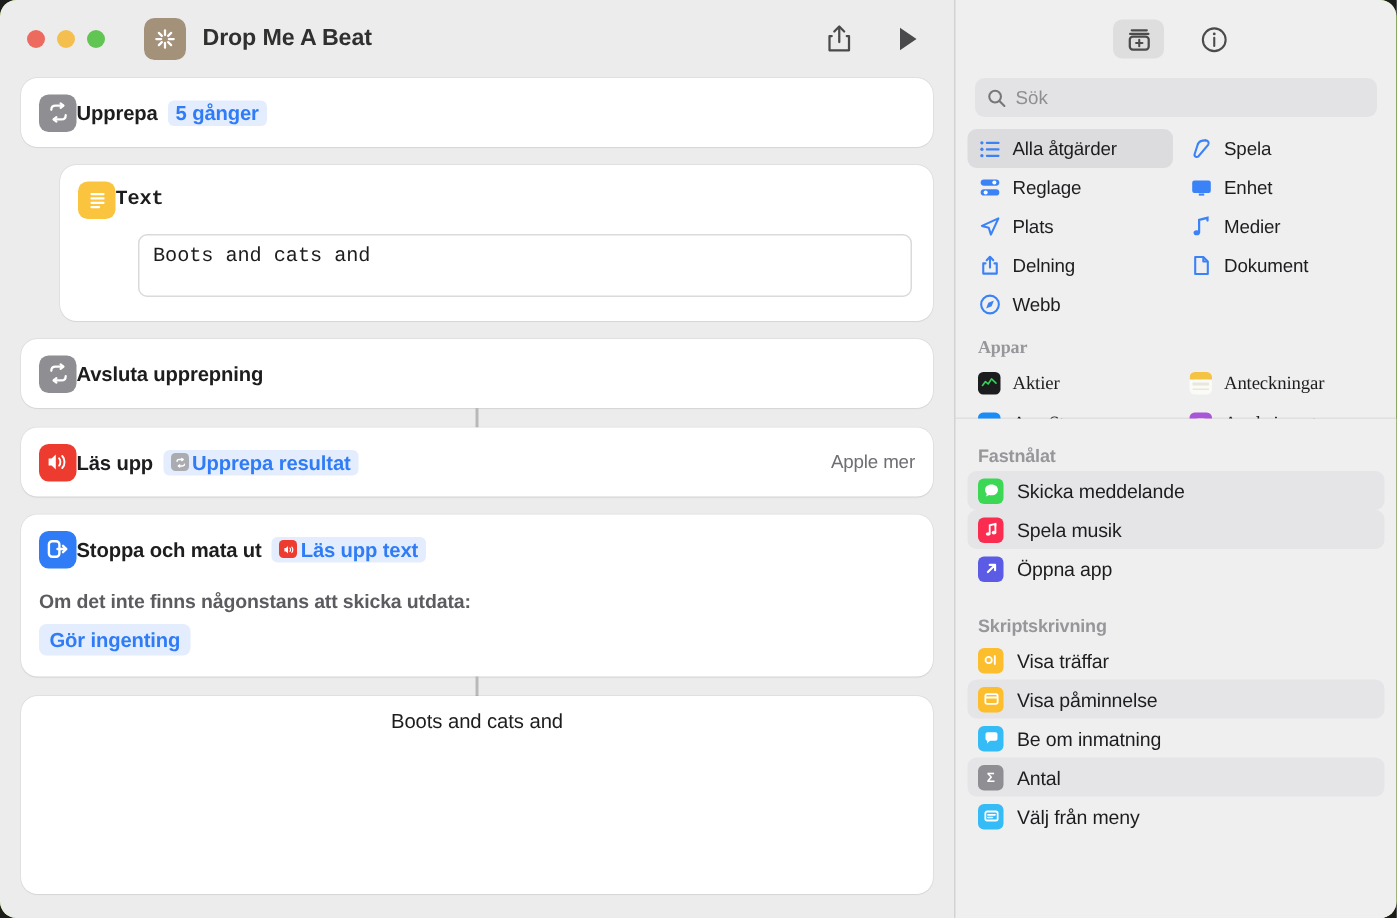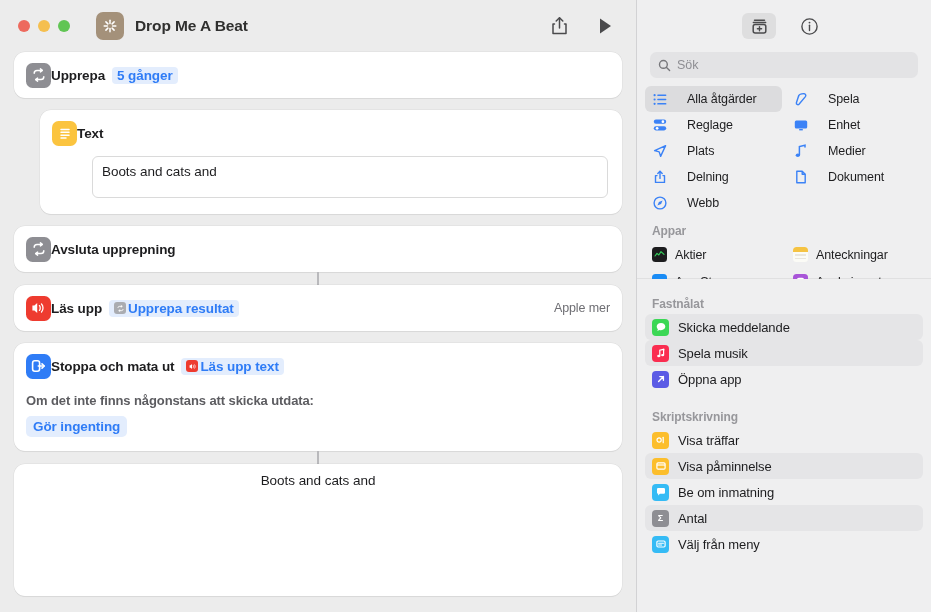--- a/index.html
+++ b/index.html
@@ -5,21 +5,21 @@
   * { box-sizing: border-box; margin: 0; padding: 0; }
   html, body {
     width: 931px; height: 612px;
     font-family: "Liberation Sans", "DejaVu Sans", sans-serif;
     background: #1c1c1c;
     overflow: hidden;
   }
   #window {
     position: absolute; inset: 0;
     background: #84cc16;
-    border-radius: 0;
+    border-radius: 11px;
     overflow: hidden;
     display: flex;
     justify-content: space-between;
   }
 
   
   #editor { width: 636px; height: 612px; position: relative; background: #ececec; }
 
   #titlebar {
     height: 52px; display: flex; align-items: center;
@@ -71,21 +71,21 @@
   .token.plain { background: #e3edfd; }
   .tok-chip {
     width: 12px; height: 12px; border-radius: 3px; flex: 0 0 auto;
     display:flex; align-items:center; justify-content:center;
   }
   .tok-chip.gray { background: #aaacb1; }
   .tok-chip.red  { background: #ee3b2f; }
   .show-more { margin-left: auto; font-size: 12.5px; color: #6e6e73; letter-spacing: -0.1px; }
 
   
-  #nested-wrap { margin: 12px 0 0 26px; }
+  #nested-wrap { margin: 12px 0 0 26px; font-family: Liberation Mono, monospace; }
   .text-body { padding: 0 14px 16px 52px; }
   .text-field {
     border: 1px solid #dadada; border-radius: 6px; background: #fff;
     min-height: 42px; padding: 7px 9px; font-size: 13.5px; color: #1d1d1f;
     letter-spacing: -0.05px;
   }
 
   .connector { width: 1.5px; height: 13px; background: #b9b9bc; margin: 0 auto; }
 
   .stop-body { padding: 4px 12px 14px 12px; }
@@ -121,28 +121,28 @@
     display: flex; align-items: center; padding: 0 8px; gap: 6px;
   }
   .search input {
     border: none; background: transparent; outline: none; flex: 1;
     font-size: 12.5px; color: #3b3b3d; font-family: inherit;
   }
   .search input::placeholder { color: #8e8e93; }
 
   #cats { padding: 8px 8px 0 8px; display: grid; grid-template-columns: 1fr 1fr; column-gap: 4px; }
   .cat {
-    display: flex; align-items: center; gap: 20px; height: 26px;
+    display: flex; align-items: center; gap: 8px; height: 26px;
     border-radius: 6px; padding: 0 7px; font-size: 12.5px; color: #1d1d1f;
     letter-spacing: -0.1px; white-space: nowrap;
   }
   .cat.sel { background: #dcdcde; }
   .cat .ci { width: 15px; display: flex; justify-content: center; flex: 0 0 auto; }
 
-  #apps-section { padding: 4px 8px 12px 8px; position: relative; overflow: hidden; height: 63px; }
+  #apps-section { padding: 4px 8px 12px 8px; position: relative; overflow: hidden; height: 63px; font-family: Liberation Serif, serif; }
   .sec-title {
     font-size: 12px; font-weight: bold; color: #97979b;
     padding: 4px 7px 3px 7px; letter-spacing: -0.1px;
   }
   .app-grid { display: grid; grid-template-columns: 1fr 1fr; column-gap: 4px; }
   .app-row {
     display: flex; align-items: center; gap: 8px; height: 27px;
     padding: 0 7px; font-size: 12.5px; color: #1d1d1f; letter-spacing: -0.1px;
     white-space: nowrap; overflow: hidden;
   }

